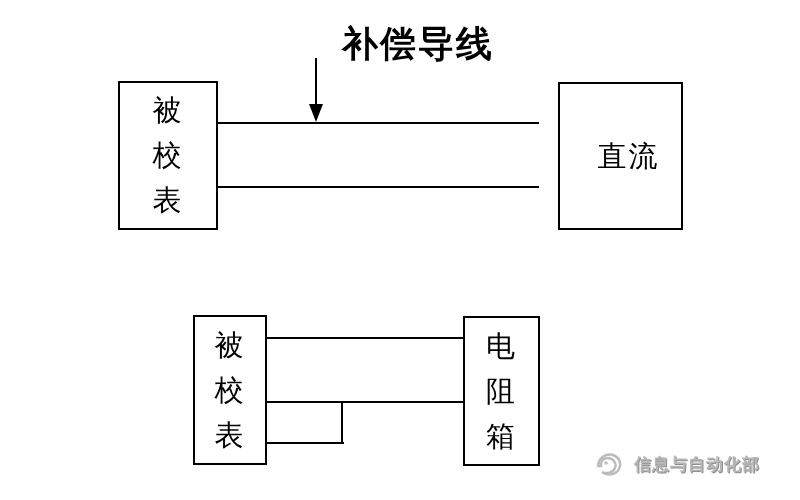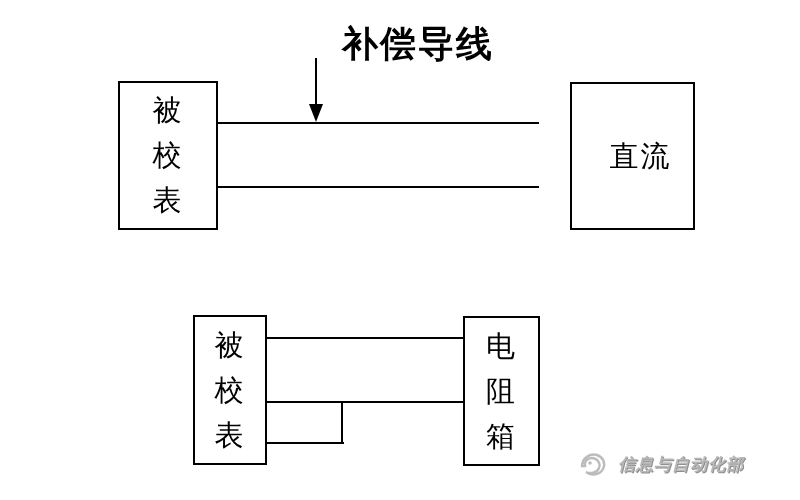--- a/index.html
+++ b/index.html
@@ -54,43 +54,42 @@
   }
   .box .bline {
     font-size: 29px;
     line-height: 45px;
     letter-spacing: 2px;
     text-align: center;
     white-space: nowrap;
     color: #000000;
   }
   .box-top-left    { left: 118px; top: 81px;  width: 100px; height: 149px; }
-  .box-top-right   { left: 570px; top: 82px;  width: 125px; height: 148px; padding-left: 16px; }
+  .box-top-right   { left: 558px; top: 82px;  width: 125px; height: 148px; padding-left: 16px; }
   .box-bot-left    { left: 193px; top: 315px; width: 74px;  height: 150px; }
   .box-bot-right   { left: 463px; top: 316px; width: 77px;  height: 150px; }
   .wire {
     position: absolute;
     background: #000000;
   }
   .wire-h { height: 2px; }
   .wire-v { width: 2px; }
   .wire-t1 { left: 217px; top: 122px; width: 322px; }
   .wire-t2 { left: 217px; top: 186px; width: 322px; }
   .wire-b1 { left: 266px; top: 337px; width: 198px; }
   .wire-b2 { left: 266px; top: 401px; width: 198px; }
   .wire-b3 { left: 266px; top: 442px; width: 78px; }
   .wire-b4 { left: 341px; top: 401px; height: 43px; }
   .watermark {
     position: absolute;
-    left: 576px;
+    left: 592px;
     top: 449px;
     display: flex;
     align-items: center;
     gap: 8px;
-    font-style: italic;
   }
   .watermark-text {
     font-size: 17px;
     font-weight: bold;
     letter-spacing: 1px;
     color: #b8b8b8;
     text-shadow: 1px 1px 0 #8f8f8f;
     white-space: nowrap;
   }
   .watermark-logo { width: 34px; height: 30px; }

